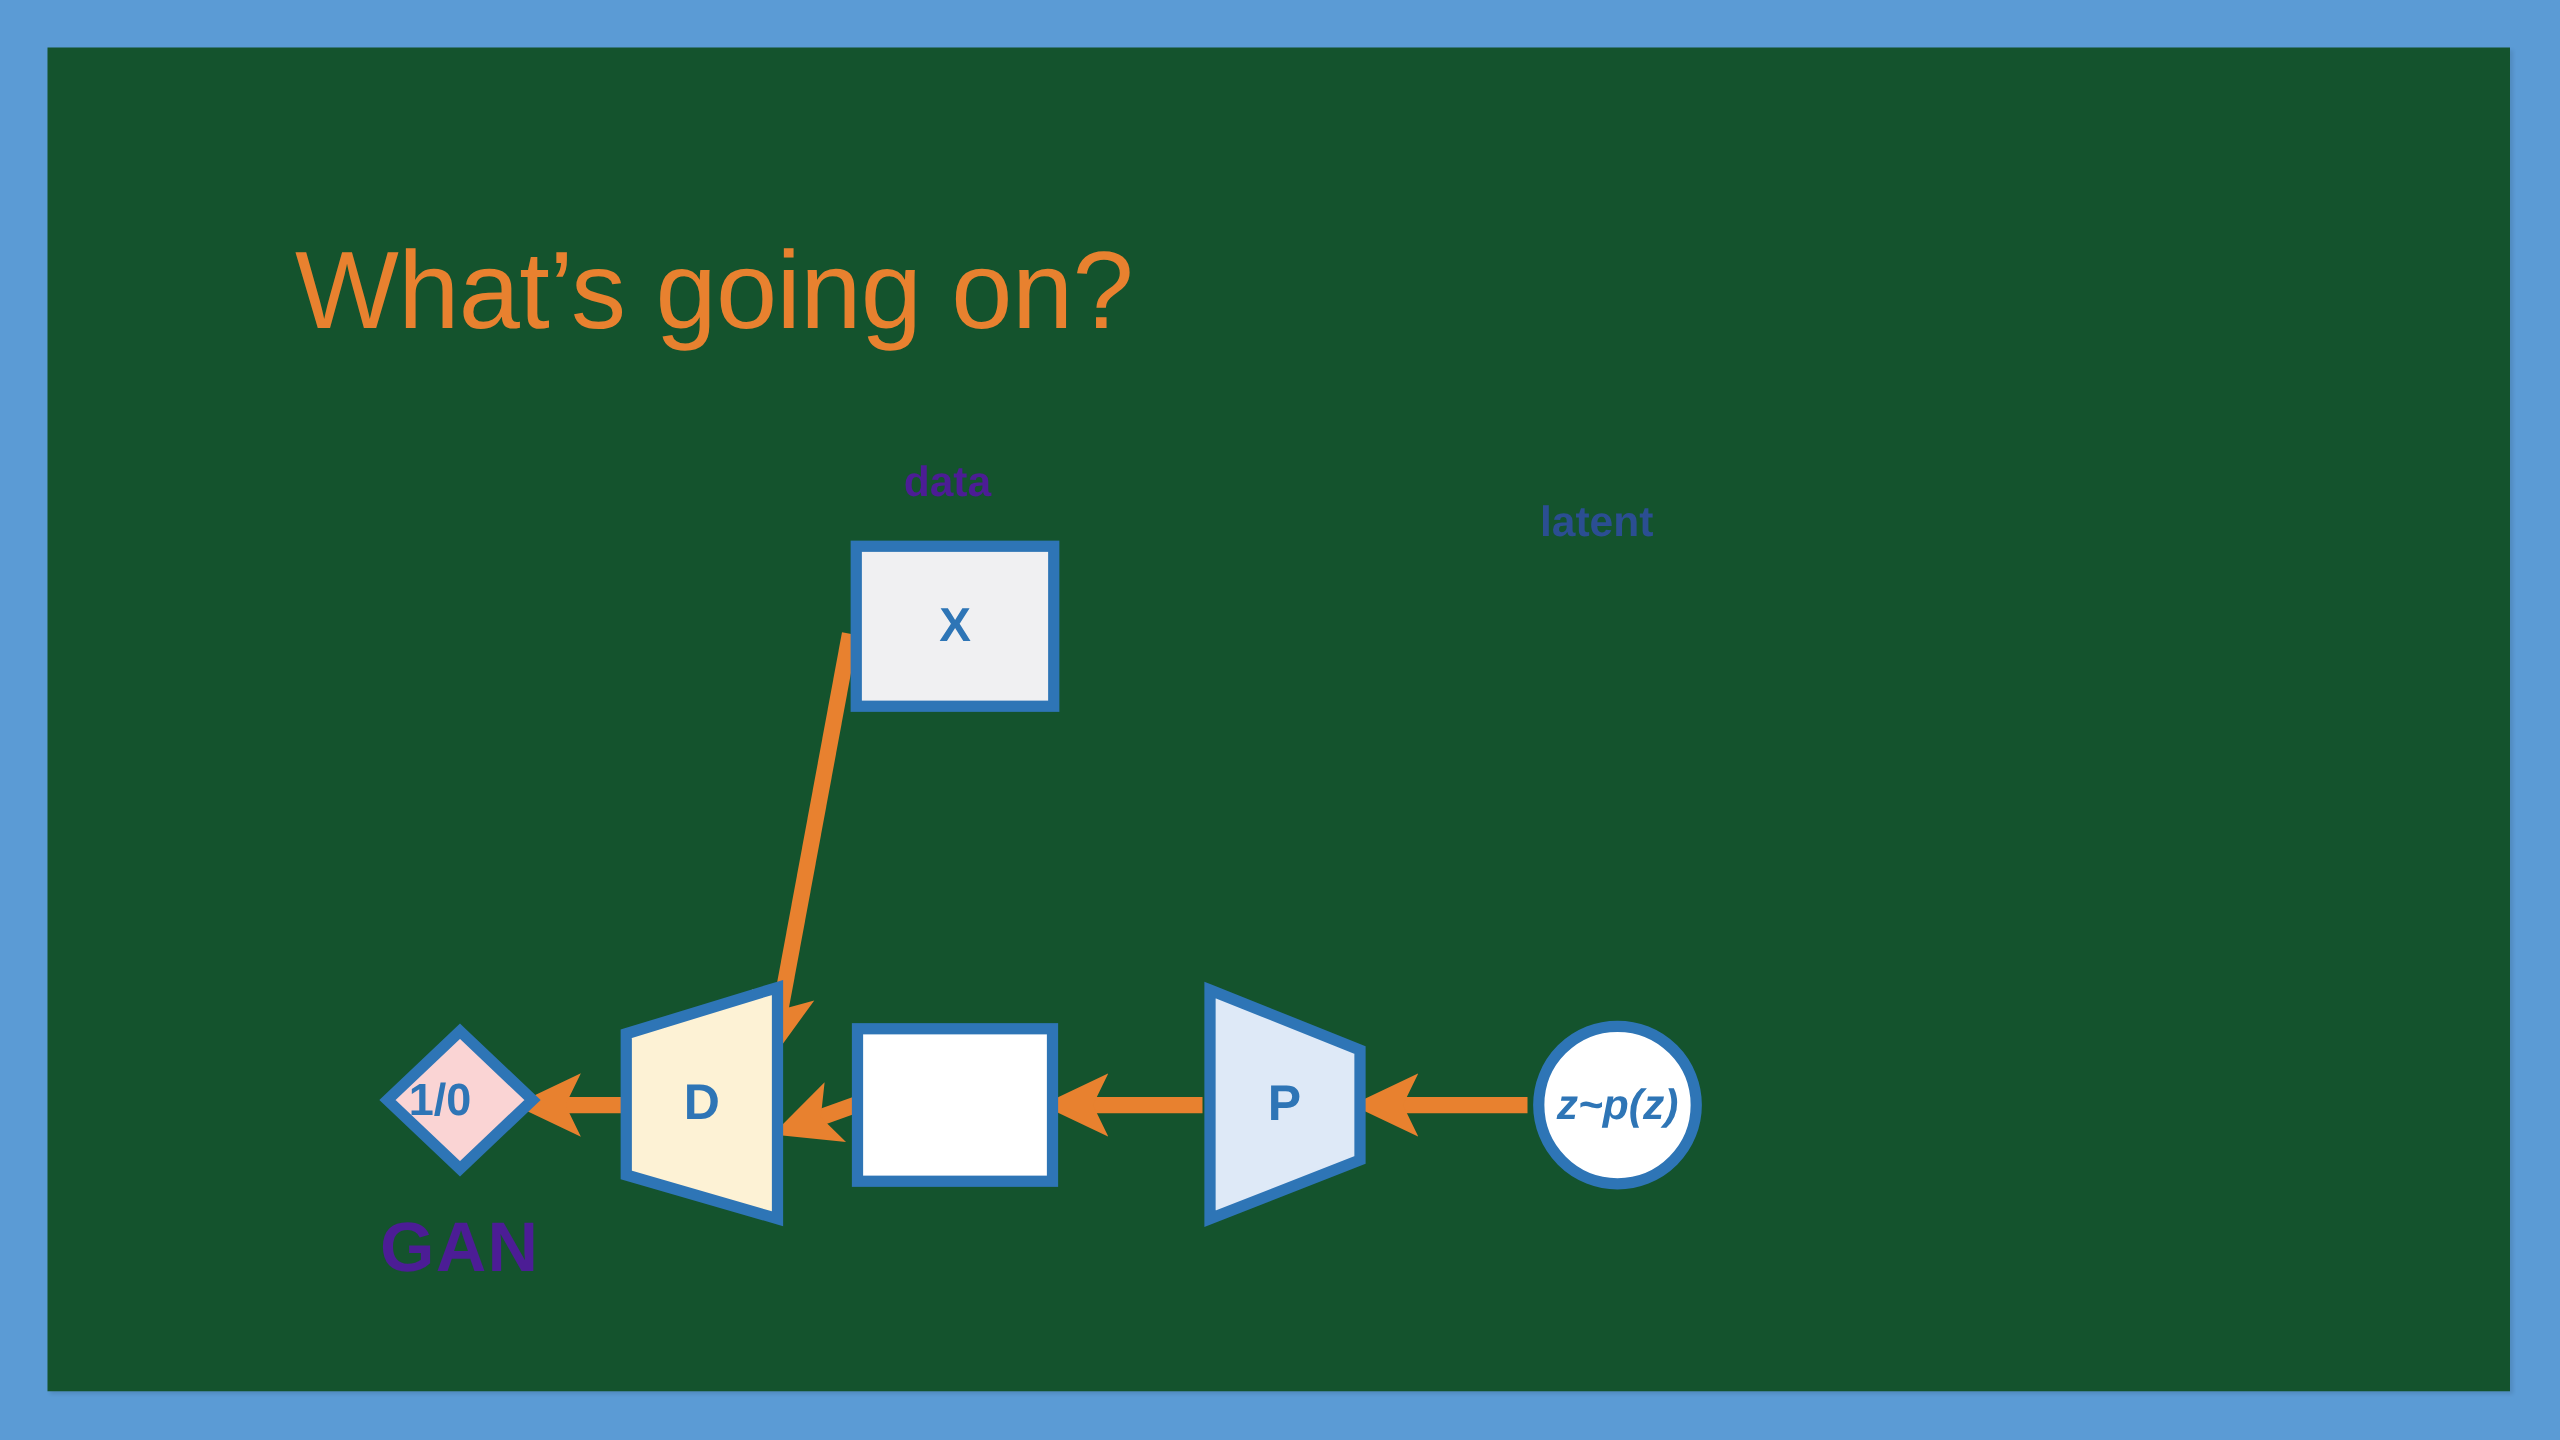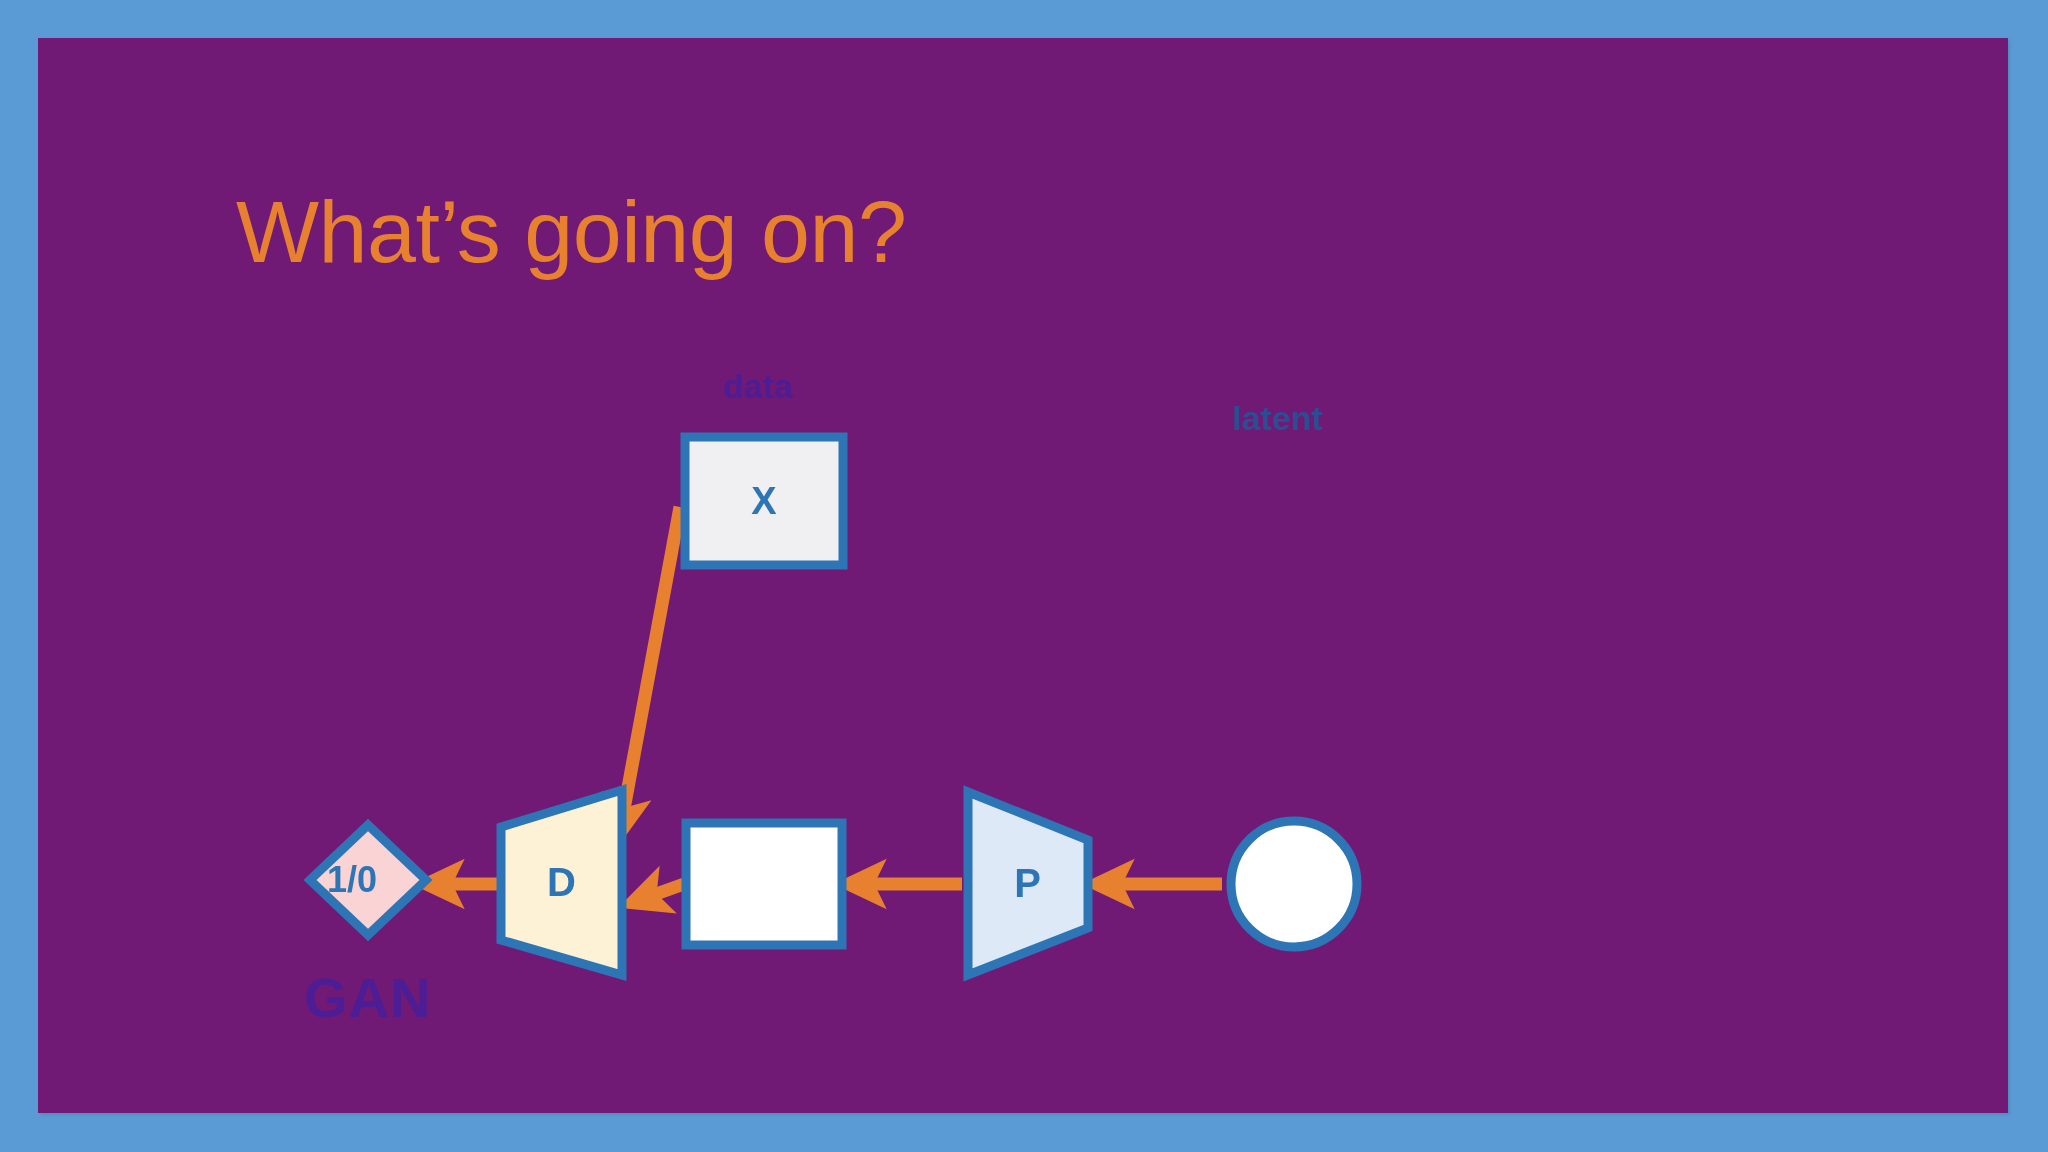--- a/index.html
+++ b/index.html
@@ -23,21 +23,21 @@
     background: #5B9BD5;
   }
 
   
   #slide-canvas {
     position: absolute;
     left: 38px;
     top: 38px;
     width: 1970px;
     height: 1075px;
-    background: #701a75;
+    background: #14532d;
     box-shadow: 2px 2px 3px rgba(0,0,0,0.10);
     text-decoration: underline;
   }
 
   
   #slide-title {
     position: absolute;
     left: 198px;
     top: 148px;
     font-size: 88px;
@@ -165,14 +165,15 @@
 
   <div class="node-text" id="text-x">X</div>
 
   <div class="node-text" id="text-onezero">1/0</div>
 
   <div class="node-text" id="text-d">D</div>
 
 
   <div class="node-text" id="text-p">P</div>
 
+  <div class="node-text" id="text-zpz">z~p(z)</div>
 
 </div>
 
 </body></html>

